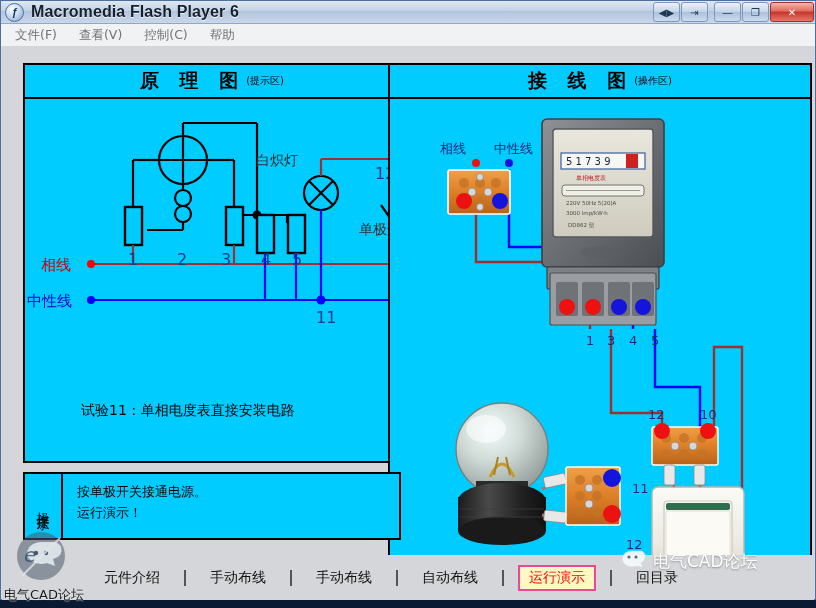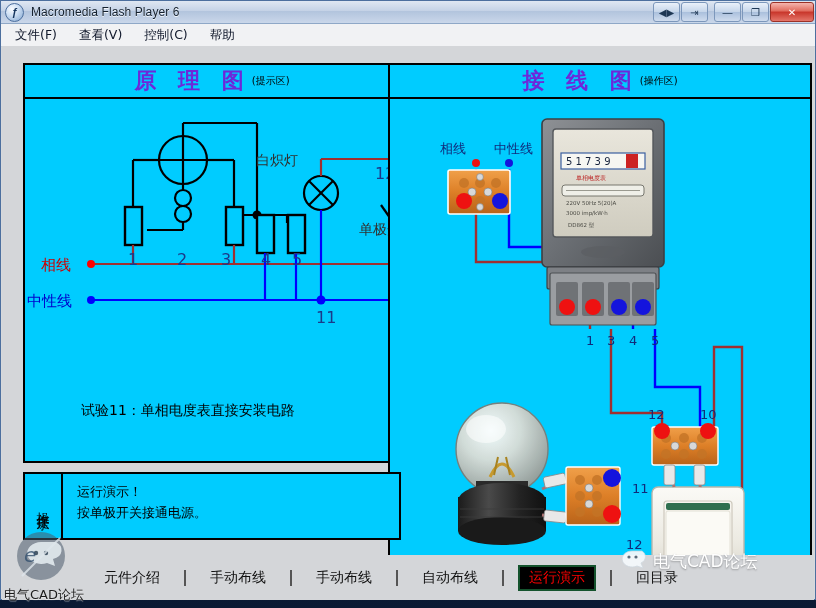--- a/index.html
+++ b/index.html
@@ -15,65 +15,65 @@
        box-sizing:border-box;}
 
   .titlebar{position:relative;height:22px;
       background:linear-gradient(180deg,#dfe7f2 0%,#c4d2e6 45%,#b2c4dd 46%,#cad7ea 100%);
       border-bottom:1px solid #8fa8c7;
       display:flex;align-items:center;}
   .title-ico{width:17px;height:17px;margin-left:4px;border-radius:50%;
       background:radial-gradient(circle at 35% 30%,#fafcff 0%,#cfe0f4 40%,#7fa4cf 100%);
       border:1px solid #4c6f9e;display:flex;align-items:center;justify-content:center;
       font-size:11px;color:#16365f;font-weight:bold;font-style:italic;}
-  .title-text{margin-left:7px;font-size:12px;color:#14202e;
-      text-shadow:0 1px 0 rgba(255,255,255,.8);letter-spacing:.1px;}
+  .title-text{margin-left:7px;font-size:16px;color:#14202e;
+      text-shadow:0 1px 0 rgba(255,255,255,.8);letter-spacing:.1px;font-weight:bold;}
 
   .wbtns{position:absolute;right:1px;top:1px;display:flex;align-items:center;gap:0;}
   .wgrp{display:flex;margin-left:5px;}
   .wbtn{width:25px;height:18px;margin-left:1px;
      background:linear-gradient(180deg,#eaf1fa 0%,#c6d6ea 48%,#a9bfdc 50%,#cfdcee 100%);
      border:1px solid #7c97bb;border-radius:3px;
      display:flex;align-items:center;justify-content:center;
      font-size:10px;color:#1e3754;}
   .wbtn.close{width:42px;
      background:linear-gradient(180deg,#f4b5ae 0%,#e06a5c 45%,#c8352a 50%,#e4766a 100%);
      border:1px solid #9c3127;color:#fff;font-weight:bold;}
 
   .menubar{height:22px;background:#f1f2f4;border-bottom:1px solid #cfd3d8;
      display:flex;align-items:center;padding-left:14px;gap:22px;}
-  .menu-item{font-size:12.5px;color:#0f172a;
+  .menu-item{font-size:12.5px;color:#737373;
      font-family:"DejaVu Sans","Liberation Sans",sans-serif;cursor:default;}
 
   
   .stage{position:absolute;left:1px;top:45px;width:812px;height:509px;background:#d4d6d9;}
 
   .panel{position:absolute;background:#00ccff;border:2px solid #000;box-sizing:border-box;}
   .ptitle{position:absolute;left:0;top:0;right:0;height:32px;
      border-bottom:2px solid #000;display:flex;align-items:center;justify-content:center;
      background:#00ccff;}
-  .ptitle b{font-size:22px;letter-spacing:7px;color:#6d28d9;font-weight:bold;
+  .ptitle b{font-size:19px;letter-spacing:7px;color:#000000;font-weight:bold;
      font-family:"DejaVu Sans","Liberation Sans",sans-serif;}
   .ptitle i{font-style:normal;font-size:10px;color:#000;letter-spacing:0;margin-left:1px;
      font-family:"DejaVu Sans","Liberation Sans",sans-serif;}
 
   .zh{font-family:"DejaVu Sans","Liberation Sans",sans-serif;}
 
   
   .hintbox{position:absolute;border:2px solid #000;box-sizing:border-box;display:flex;background:#00ccff;}
   .hint-label{width:36px;border-right:2px solid #000;display:flex;flex-direction:column;
      align-items:center;justify-content:center;font-size:13px;line-height:15px;color:#000;}
   .hint-body{flex:1;padding:7px 0 0 14px;color:#000;font-size:13px;line-height:21px;}
 
   
   .toolbar{position:absolute;left:1px;top:554px;width:812px;height:45px;
      background:#d4d6d9;display:flex;align-items:center;}
   .tb-btn{font-size:14px;color:#111;padding:3px 10px;cursor:default;
      font-family:"DejaVu Sans","Liberation Sans",sans-serif;}
-  .tb-btn.active{color:#ff0000;border:2px solid #14532d;padding:2px 9px;background:#000000;}
+  .tb-btn.active{color:#ff0000;border:2px solid #ec4899;padding:2px 9px;background:#fef9c3;}
   .tb-sep{width:2px;height:16px;background:#555;margin:0 14px;}
 
   
   svg{display:block;}
   .lbl{font-family:"DejaVu Sans","Liberation Sans",sans-serif;}
 
   
   .wm{position:absolute;pointer-events:none;}
   .wm-text{font-family:"DejaVu Sans","Liberation Sans",sans-serif;font-weight:normal;
      color:#1b1b1b;font-size:13px;letter-spacing:0;text-shadow:0 1px 1px rgba(255,255,255,.55);}
@@ -403,22 +403,22 @@
           <text class="lbl" x="258" y="322" font-size="13" fill="#102a7a">12</text>
           <text class="lbl" x="310" y="322" font-size="13" fill="#102a7a">10</text>
         </svg>
       </div>
 
       <div class="hintbox" style="left:21px;top:426px;width:378px;height:68px;">
         <div class="hint-label zh">
           <span style="writing-mode:vertical-rl;text-orientation:upright;letter-spacing:2px;">操作提示</span>
         </div>
         <div class="hint-body zh">
+          <div>按单极开关接通电源。</div>
           <div>运行演示！</div>
-          <div>按单极开关接通电源。</div>
         </div>
       </div>
     </div>
 
     <div class="toolbar">
       <div style="width:92px"></div>
       <div class="tb-btn">元件介绍</div>
       <div class="tb-sep"></div>
       <div class="tb-btn">手动布线</div>
       <div class="tb-sep"></div>

